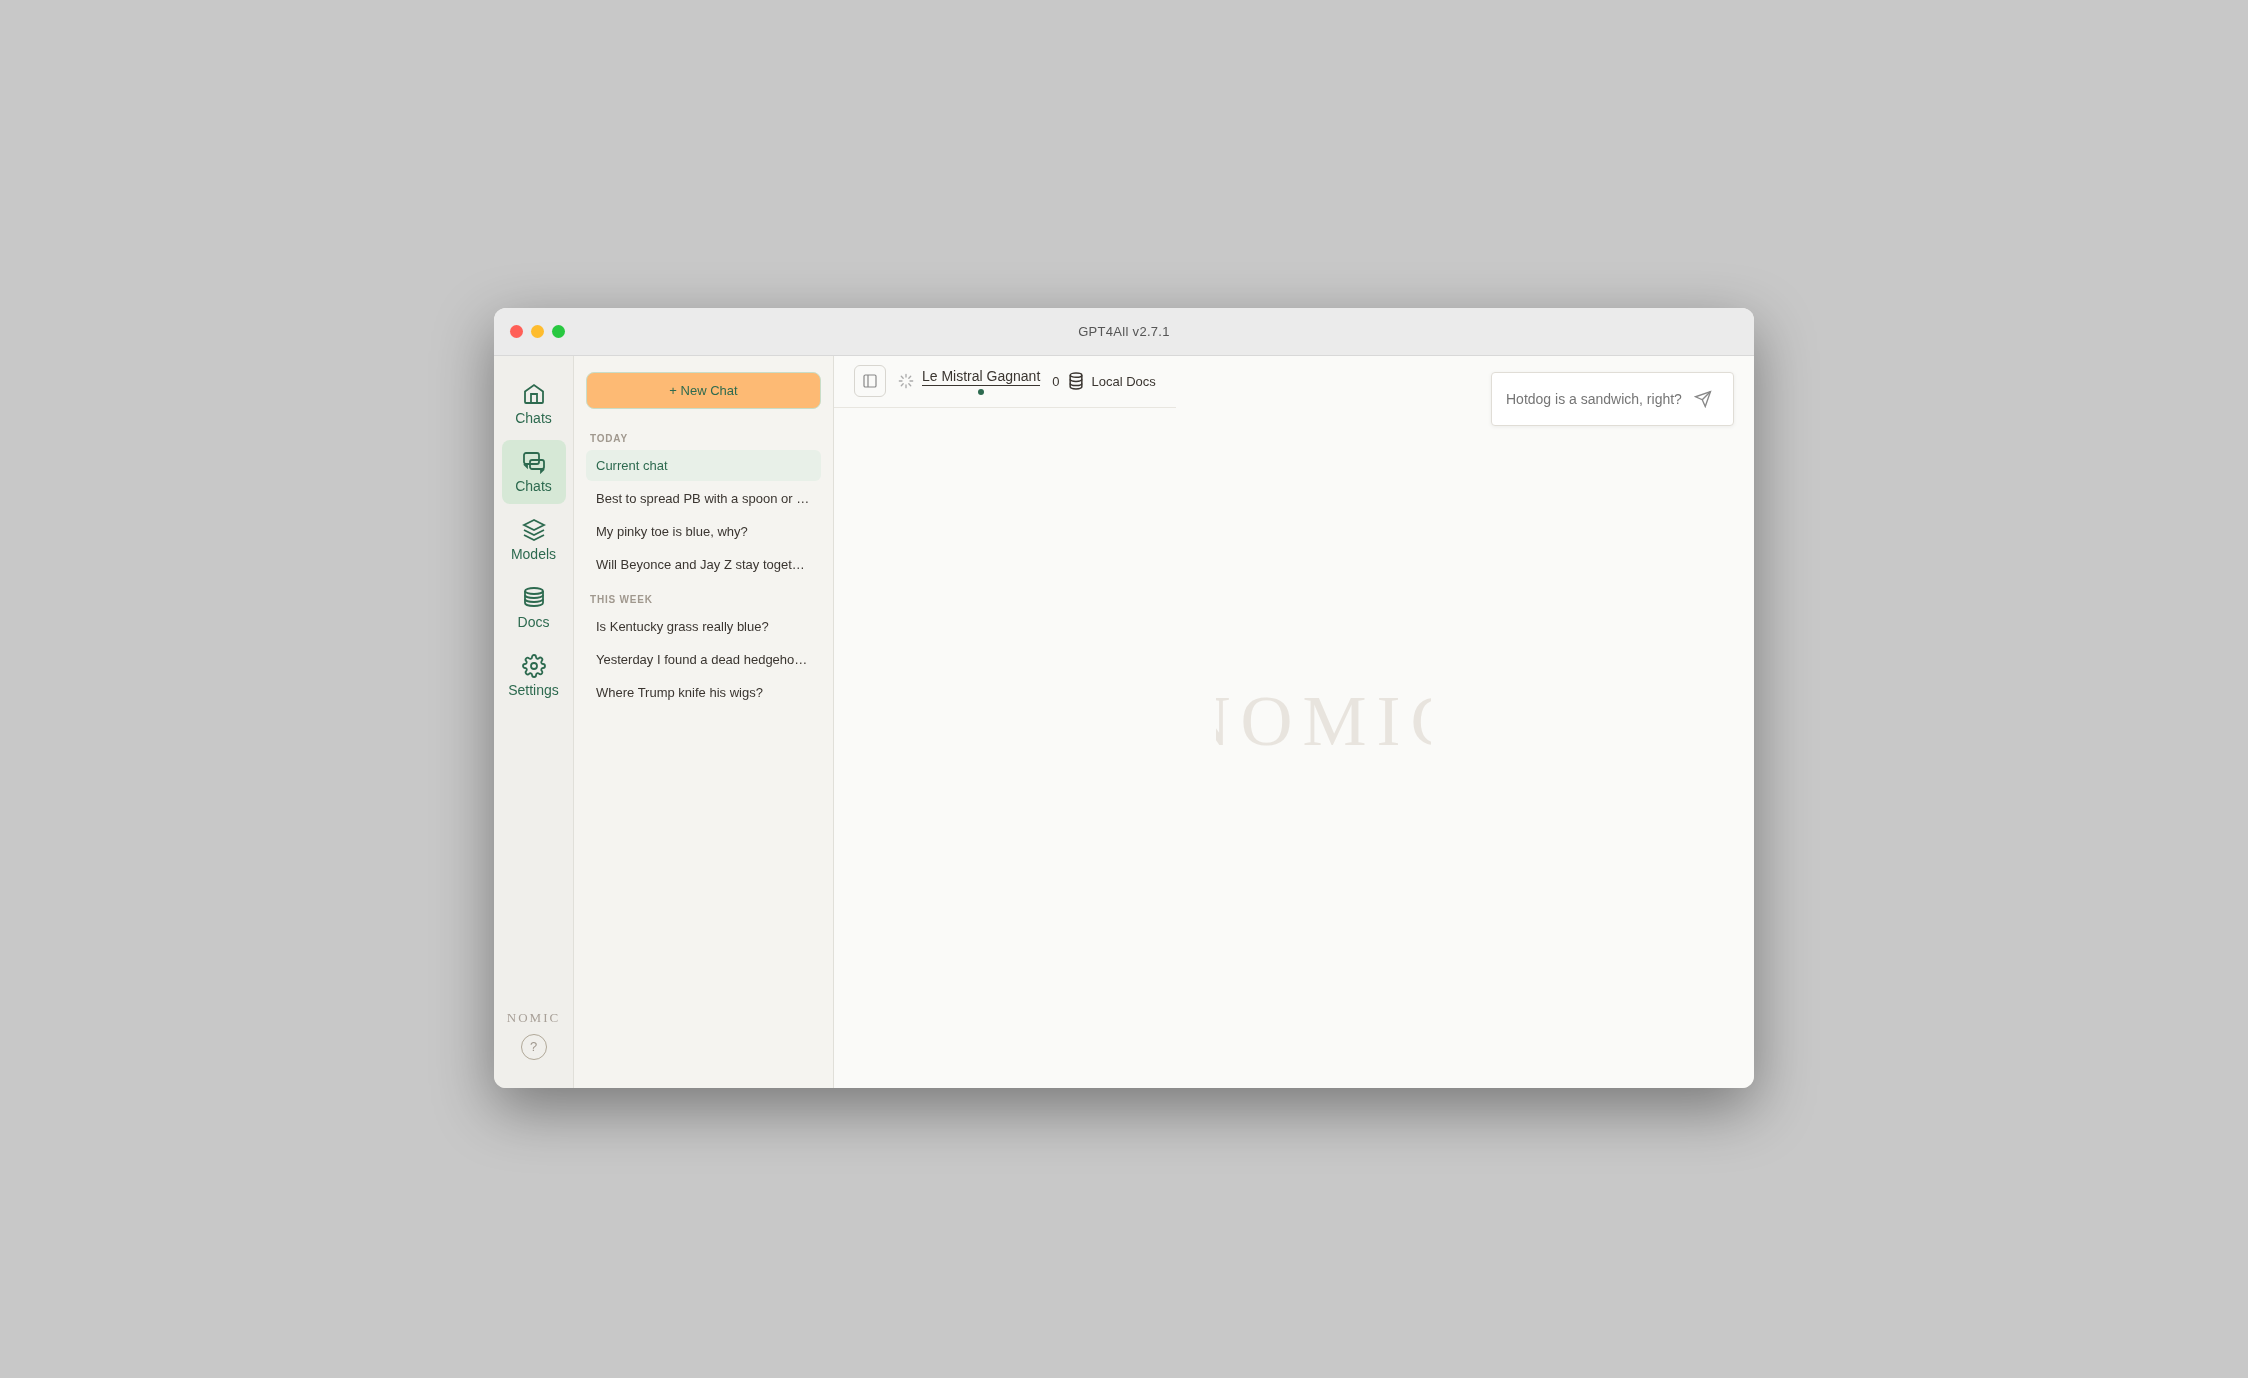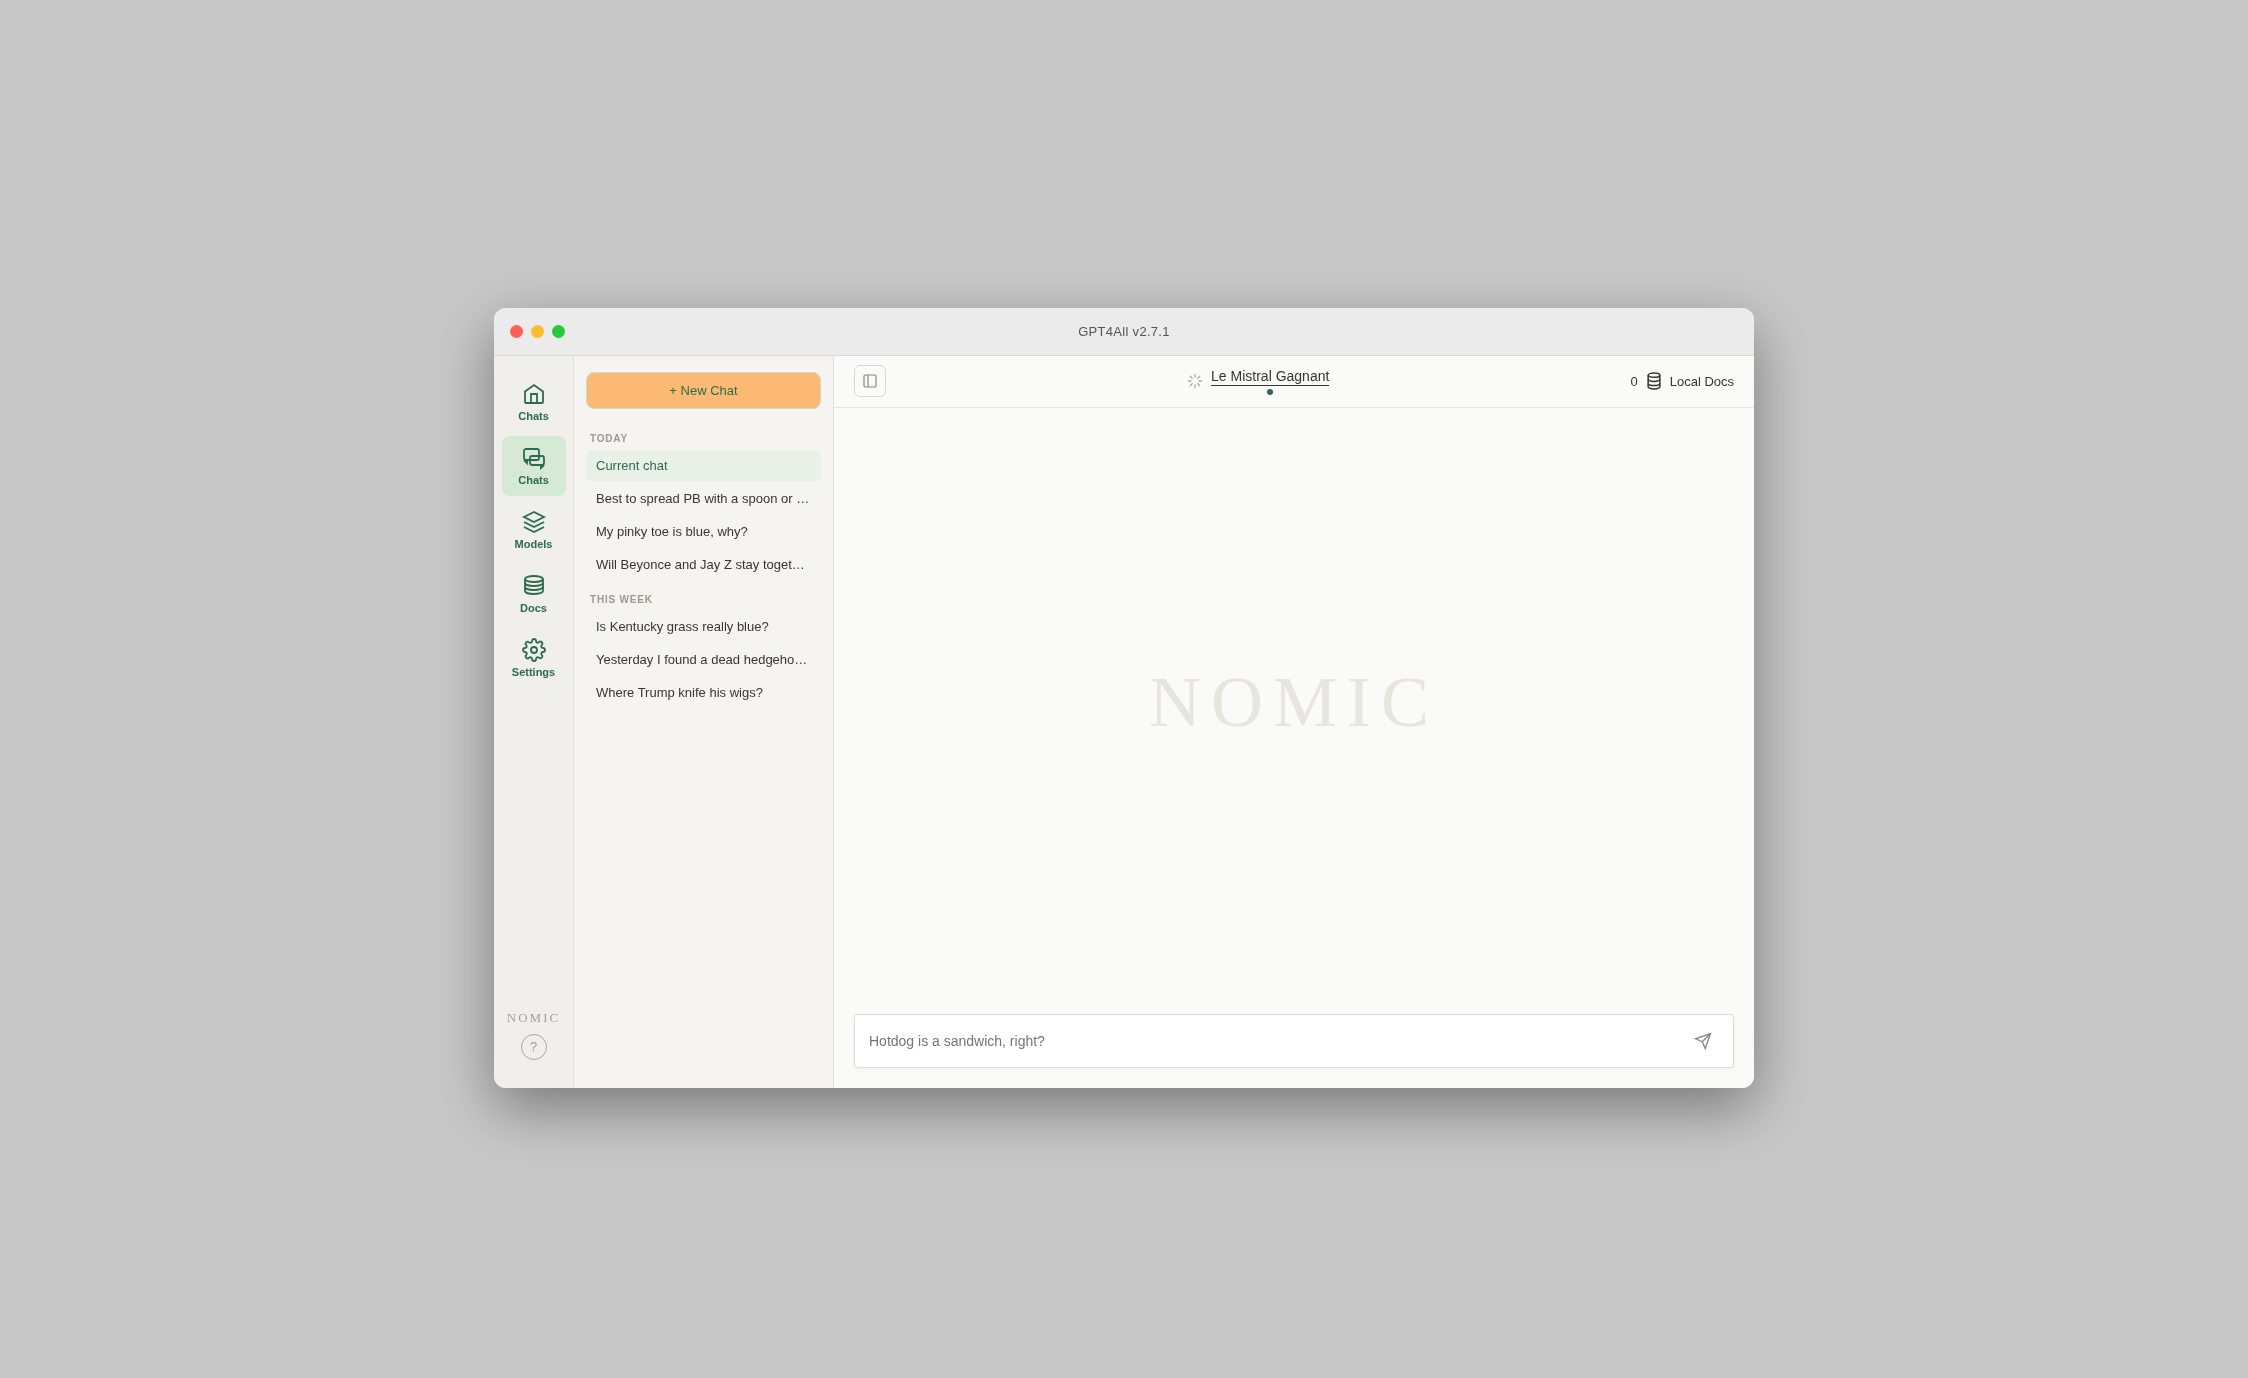--- a/index.html
+++ b/index.html
@@ -88,23 +88,23 @@
     }
     .nav-item.active {
       background: #d6e8d6;
     }
     .nav-icon {
       width: 24px;
       height: 24px;
       color: #2d6a4f;
     }
     .nav-label {
-      font-size: 11px;
+      font-size: 14px;
       color: #2d6a4f;
-      font-weight: 700;
+      font-weight: 400;
     }
     .nav-spacer { flex: 1; }
     .nav-bottom {
       display: flex;
       flex-direction: column;
       align-items: center;
       gap: 8px;
       padding-bottom: 12px;
     }
     .nomic-logo-small {
@@ -175,21 +175,21 @@
     }
     .chat-item.active {
       background: #e8f0e8;
       color: #2d6a4f;
     }
 
     
     .chat-area {
       flex: 1;
       display: flex;
-      flex-direction: column;
+      flex-direction: row;
       background: #fafaf8;
       position: relative;
       gap: 40px;
     }
     .chat-header {
       height: 52px;
       display: flex;
       align-items: center;
       padding: 0 20px;
       border-bottom: 1px solid #e8e6e0;

